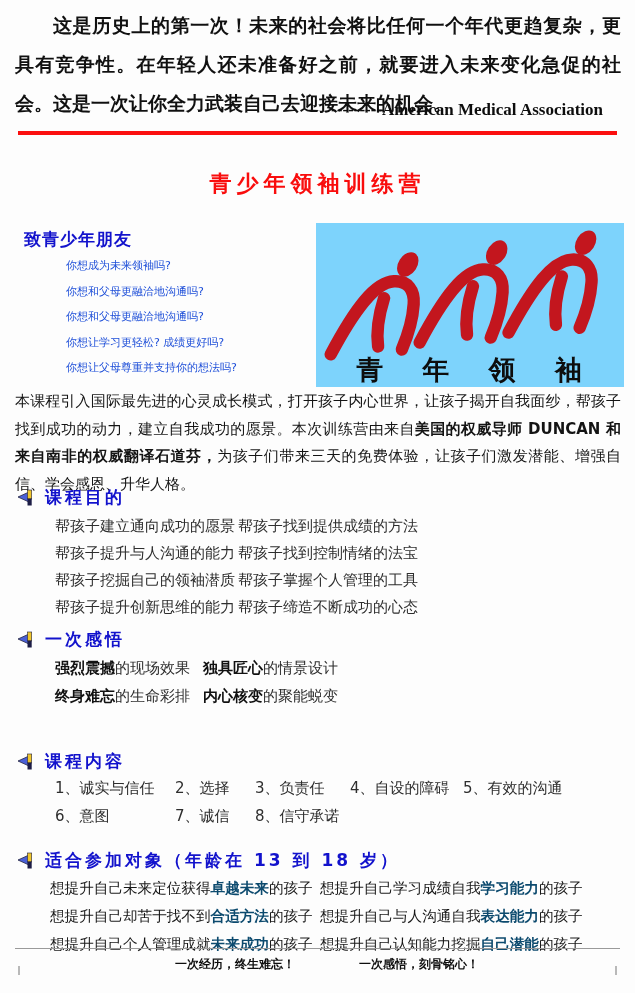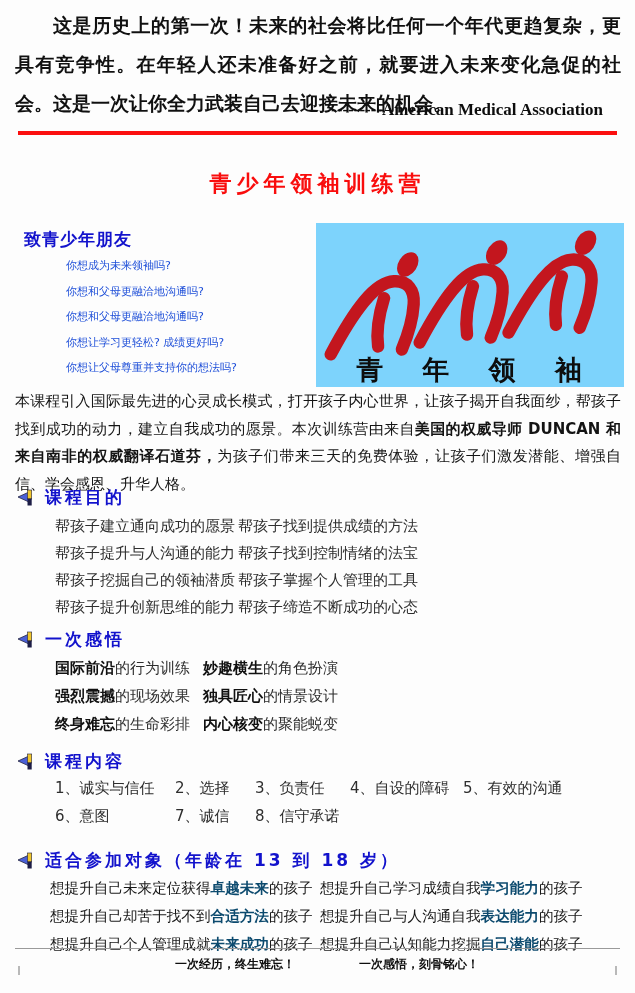--- a/index.html
+++ b/index.html
@@ -174,24 +174,20 @@
   <div class="abs sec-head" style="top:628px;">
     <svg class="bullet-ic" viewBox="0 0 17 17">
       <polygon points="0,8 11,3 11,13" fill="#4a5fd6" stroke="#23233f" stroke-width="0.8"></polygon>
       <rect x="9.5" y="1" width="4.2" height="9" fill="#f0c62c" stroke="#23233f" stroke-width="0.6"></rect>
       <rect x="9.5" y="9.5" width="4.2" height="7" fill="#1d1d46"></rect>
     </svg>
     <span class="head-txt">一次感悟</span>
   </div>
   <div class="abs features-rows it">
     <div class="row">
-      <span class="c c1"><b>国际前沿</b><span>的行为训练</span></span>
-      <span class="c"><b>妙趣横生</b><span>的角色扮演</span></span>
-    </div>
-    <div class="row">
       <span class="c c1"><b>强烈震撼</b><span>的现场效果</span></span>
       <span class="c"><b>独具匠心</b><span>的情景设计</span></span>
     </div>
     <div class="row">
       <span class="c c1"><b>终身难忘</b><span>的生命彩排</span></span>
       <span class="c"><b>内心核变</b><span>的聚能蜕变</span></span>
     </div>
   </div>
 
   <div class="abs sec-head" style="top:750px;">

